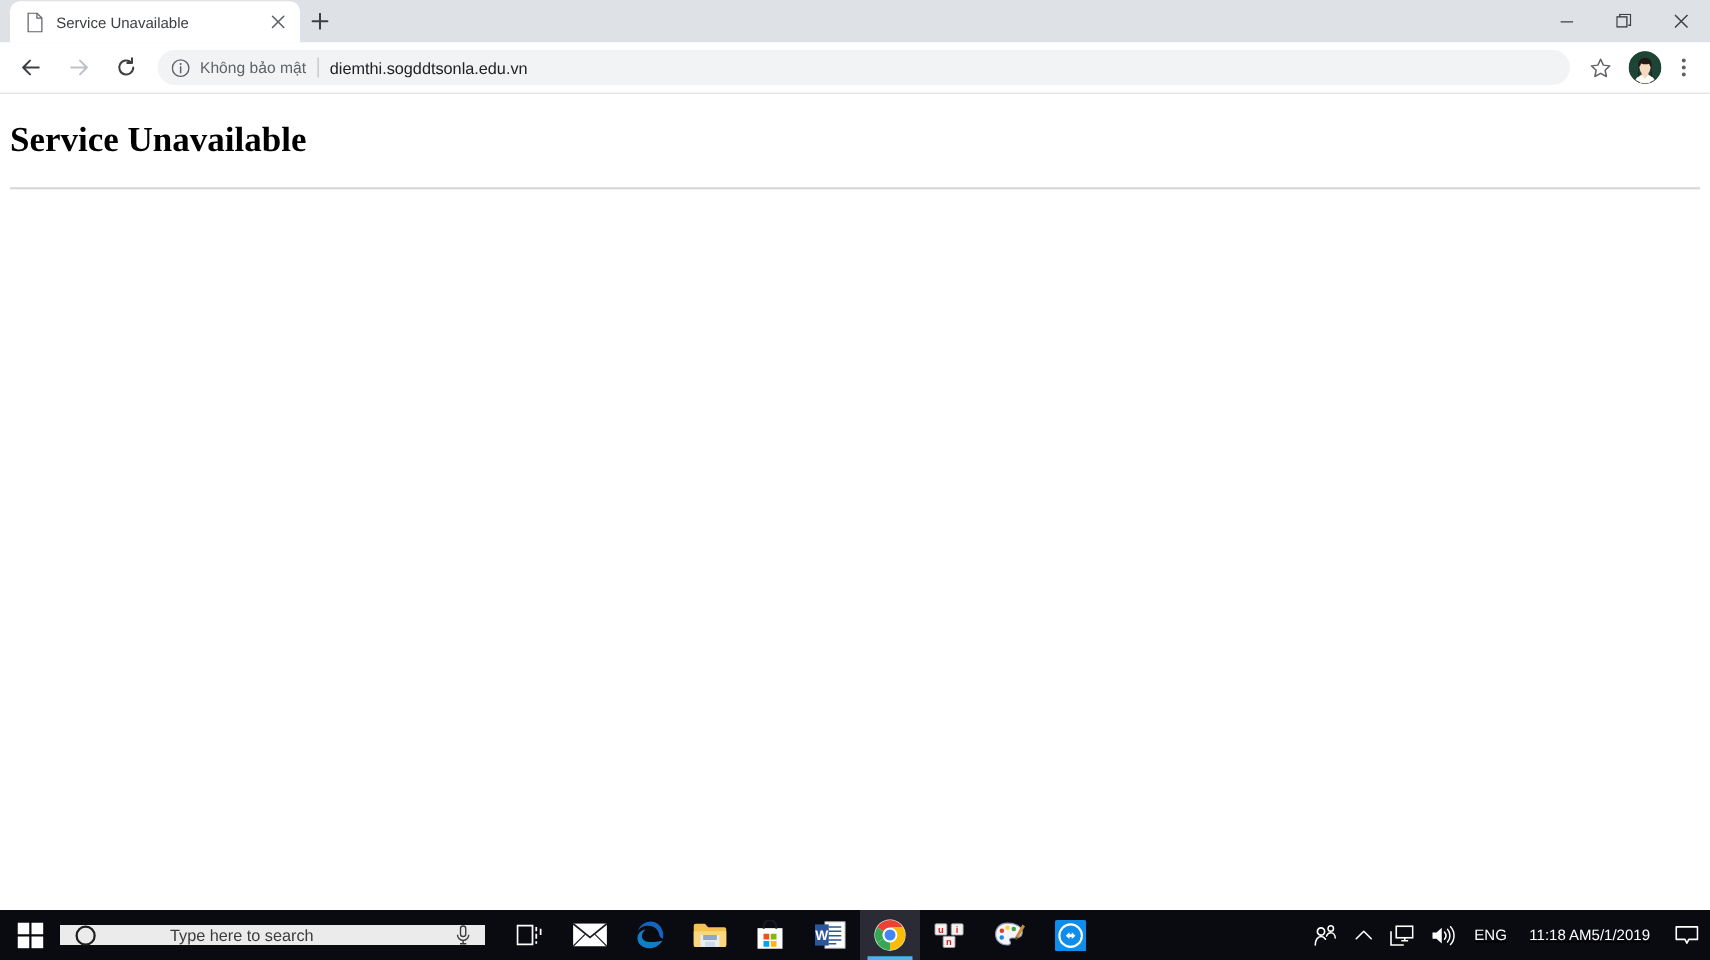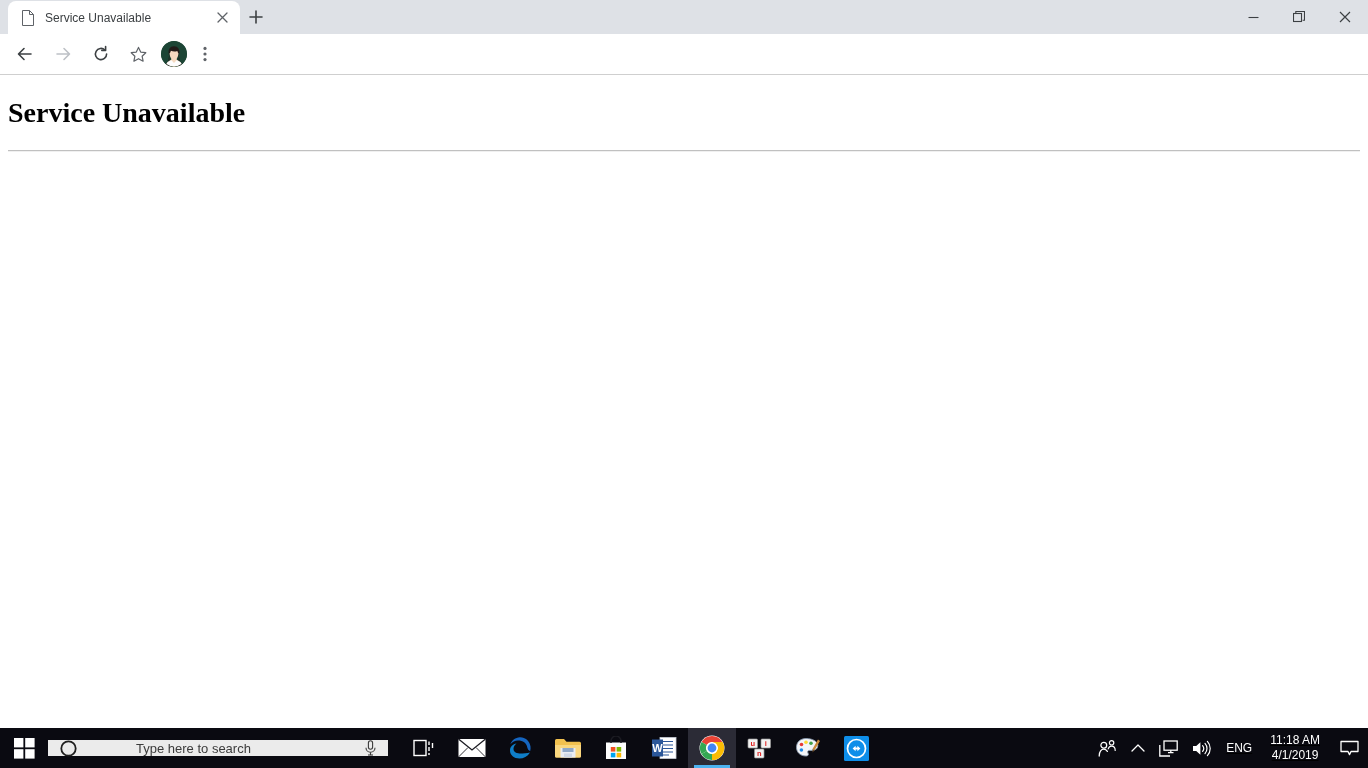--- a/index.html
+++ b/index.html
@@ -273,21 +273,21 @@
   }
   #tray-lang {
     height:40px;
     display:flex; align-items:center; justify-content:center;
     padding:0 8px;
     font-size:12px;
     color:#ffffff;
   }
   #tray-clock {
     height:40px;
-    display:flex; flex-direction:column;
+    display:flex; flex-direction:row;
     align-items:center; justify-content:center;
     padding:0 10px;
     color:#ffffff;
     font-size:12px;
     line-height:15px;
   }
   #tray-action-center {
     width:38px; height:40px;
     display:flex; align-items:center; justify-content:center;
   }
@@ -352,20 +352,32 @@
         <path d="M3 9 H14.5 M10 3.5 L15.5 9 L10 14.5" fill="none" stroke="#bdc1c6" stroke-width="1.6" stroke-linecap="round" stroke-linejoin="round"></path>
       </svg>
     </div>
     <div class="nav-button">
       <svg width="18" height="18" viewBox="0 0 18 18">
         <path d="M14.6 9 A5.6 5.6 0 1 1 12.9 5" fill="none" stroke="#3c4043" stroke-width="1.6" stroke-linecap="round"></path>
         <path d="M13.6 1.6 L13.6 5.4 L9.8 5.4" fill="none" stroke="#3c4043" stroke-width="1.6" stroke-linecap="round" stroke-linejoin="round"></path>
       </svg>
     </div>
 
+    <div id="omnibox">
+      <span id="security-icon">
+        <svg width="15" height="15" viewBox="0 0 15 15">
+          <circle cx="7.5" cy="7.5" r="6.6" fill="none" stroke="#5f6368" stroke-width="1.1"></circle>
+          <circle cx="7.5" cy="4.2" r="0.85" fill="#5f6368"></circle>
+          <path d="M7.5 6.4 V11.2" stroke="#5f6368" stroke-width="1.2" stroke-linecap="round"></path>
+        </svg>
+      </span>
+      <span id="security-text">Không bảo mật</span>
+      <span id="omnibox-divider"></span>
+      <span id="url-text" title="diemthi.sogddtsonla.edu.vn">diemthi.sogddtsonla.edu.vn</span>
+    </div>
 
     <div id="bookmark-star">
       <svg width="17" height="17" viewBox="0 0 17 17">
         <path d="M8.5 1.4 L10.7 6.1 L15.8 6.7 L12.1 10.2 L13.1 15.2 L8.5 12.7 L3.9 15.2 L4.9 10.2 L1.2 6.7 L6.3 6.1 Z" fill="none" stroke="#5f6368" stroke-width="1.2" stroke-linejoin="round"></path>
       </svg>
     </div>
 
     <div id="profile-avatar">
       <svg width="26" height="26" viewBox="0 0 26 26">
         <circle cx="13" cy="13" r="13" fill="#1c4535"></circle>
@@ -551,21 +563,21 @@
       <svg width="19" height="17" viewBox="0 0 19 17">
         <path d="M1 6 H4.2 L8.4 2.2 V14.8 L4.2 11 H1 Z" fill="#ffffff"></path>
         <path d="M10.6 5.6 A4.6 4.6 0 0 1 10.6 11.4" fill="none" stroke="#ffffff" stroke-width="1.2" stroke-linecap="round"></path>
         <path d="M13 3.4 A7.6 7.6 0 0 1 13 13.6" fill="none" stroke="#ffffff" stroke-width="1.2" stroke-linecap="round"></path>
         <path d="M15.4 1.4 A10.4 10.4 0 0 1 15.4 15.6" fill="none" stroke="#ffffff" stroke-width="1.2" stroke-linecap="round"></path>
       </svg>
     </div>
     <div id="tray-lang">ENG</div>
     <div id="tray-clock">
       <span>11:18 AM</span>
-      <span>4/1/2019</span>
+      <span>5/1/2019</span>
     </div>
     <div id="tray-action-center">
       <svg width="19" height="17" viewBox="0 0 19 17">
         <path d="M1 1.5 H18 V11.5 H11 L9.5 14.6 L8 11.5 H1 Z" fill="none" stroke="#ffffff" stroke-width="1.3" stroke-linejoin="round"></path>
       </svg>
     </div>
   </div>
 </div>
 
 </body></html>

